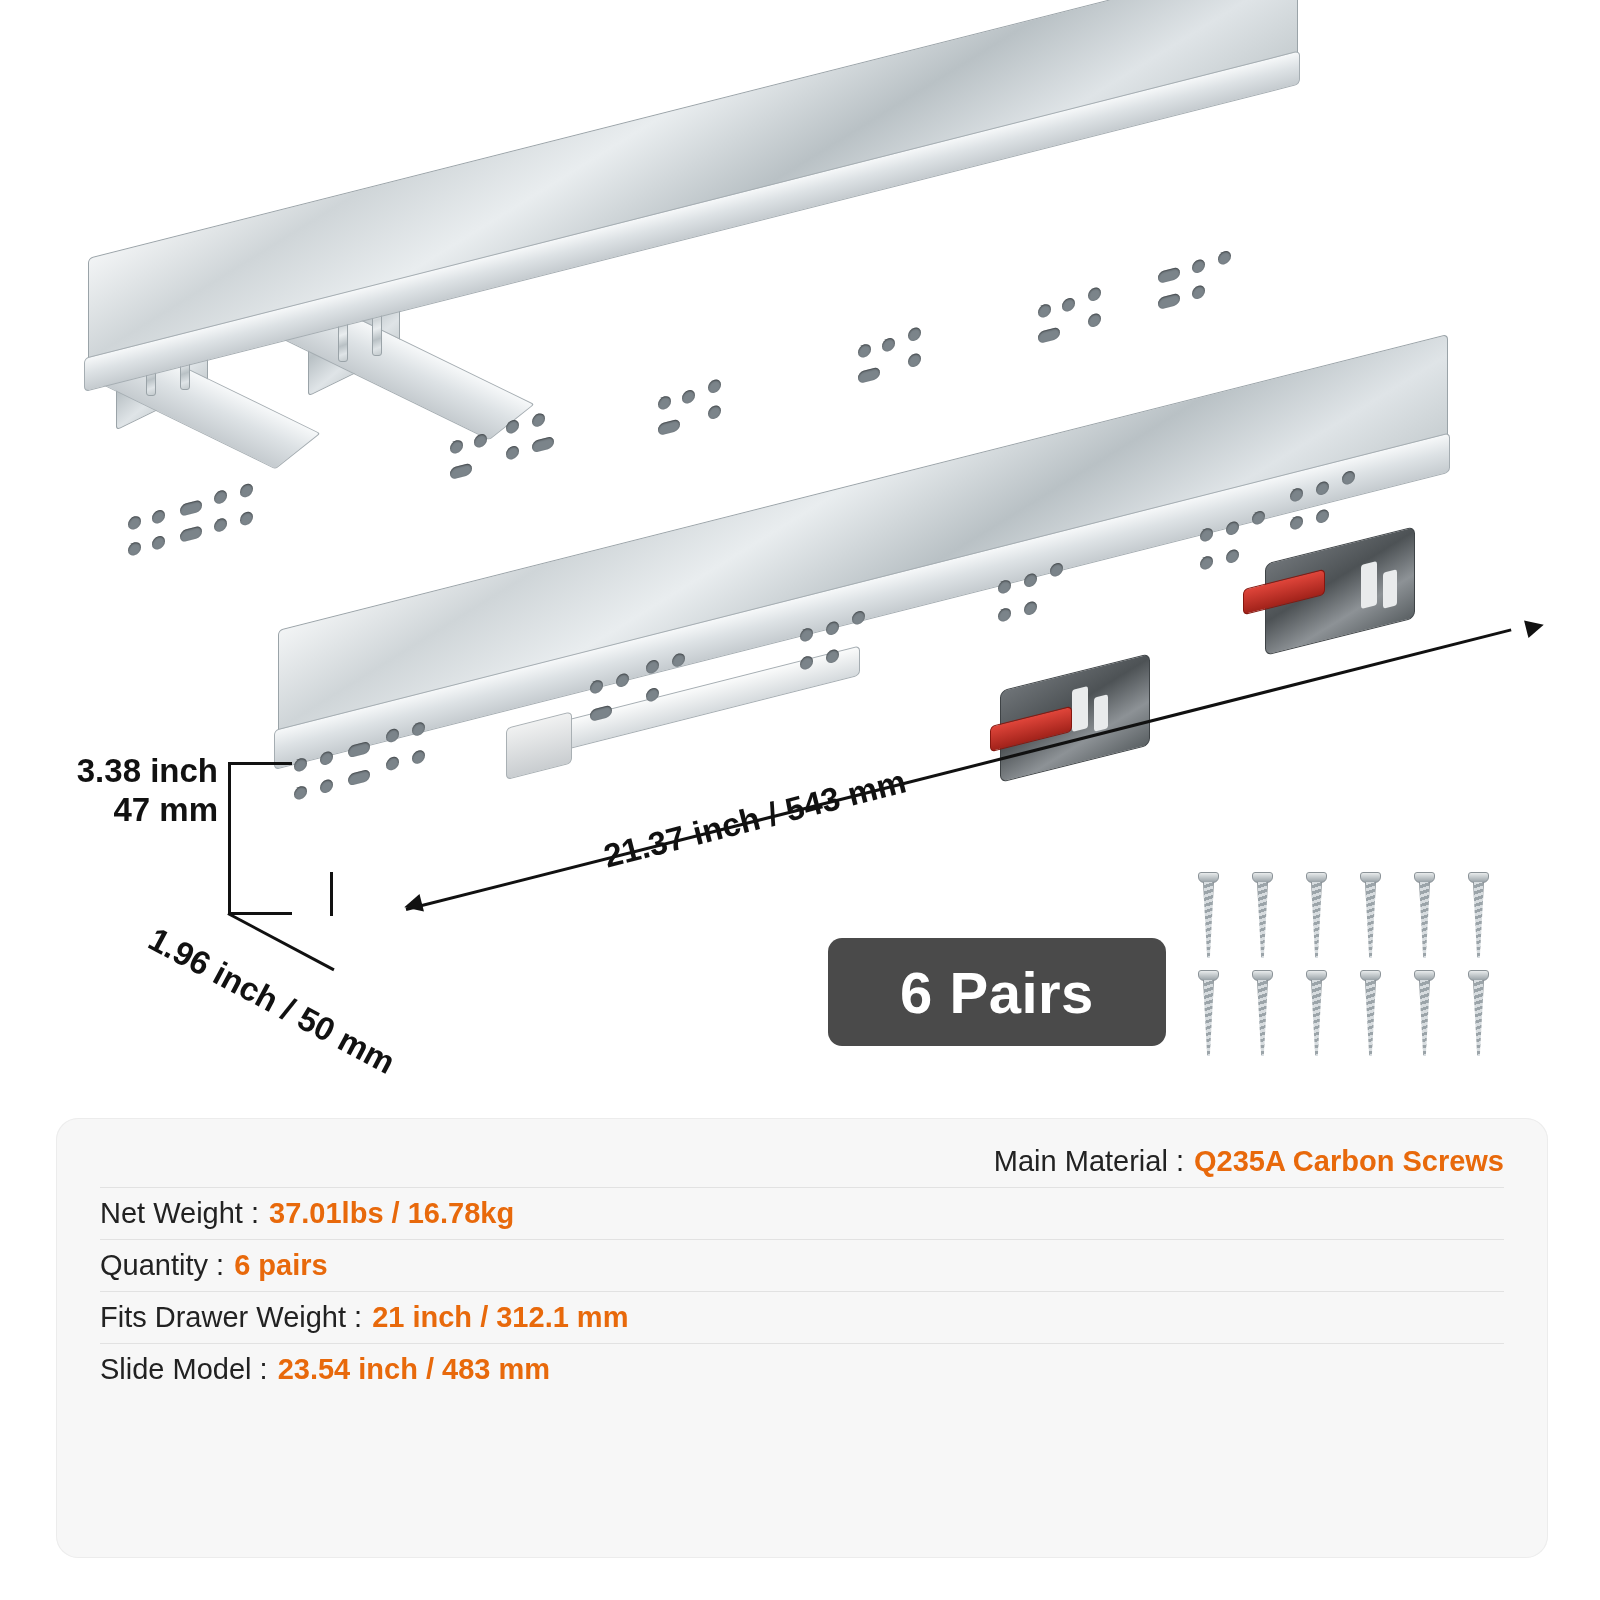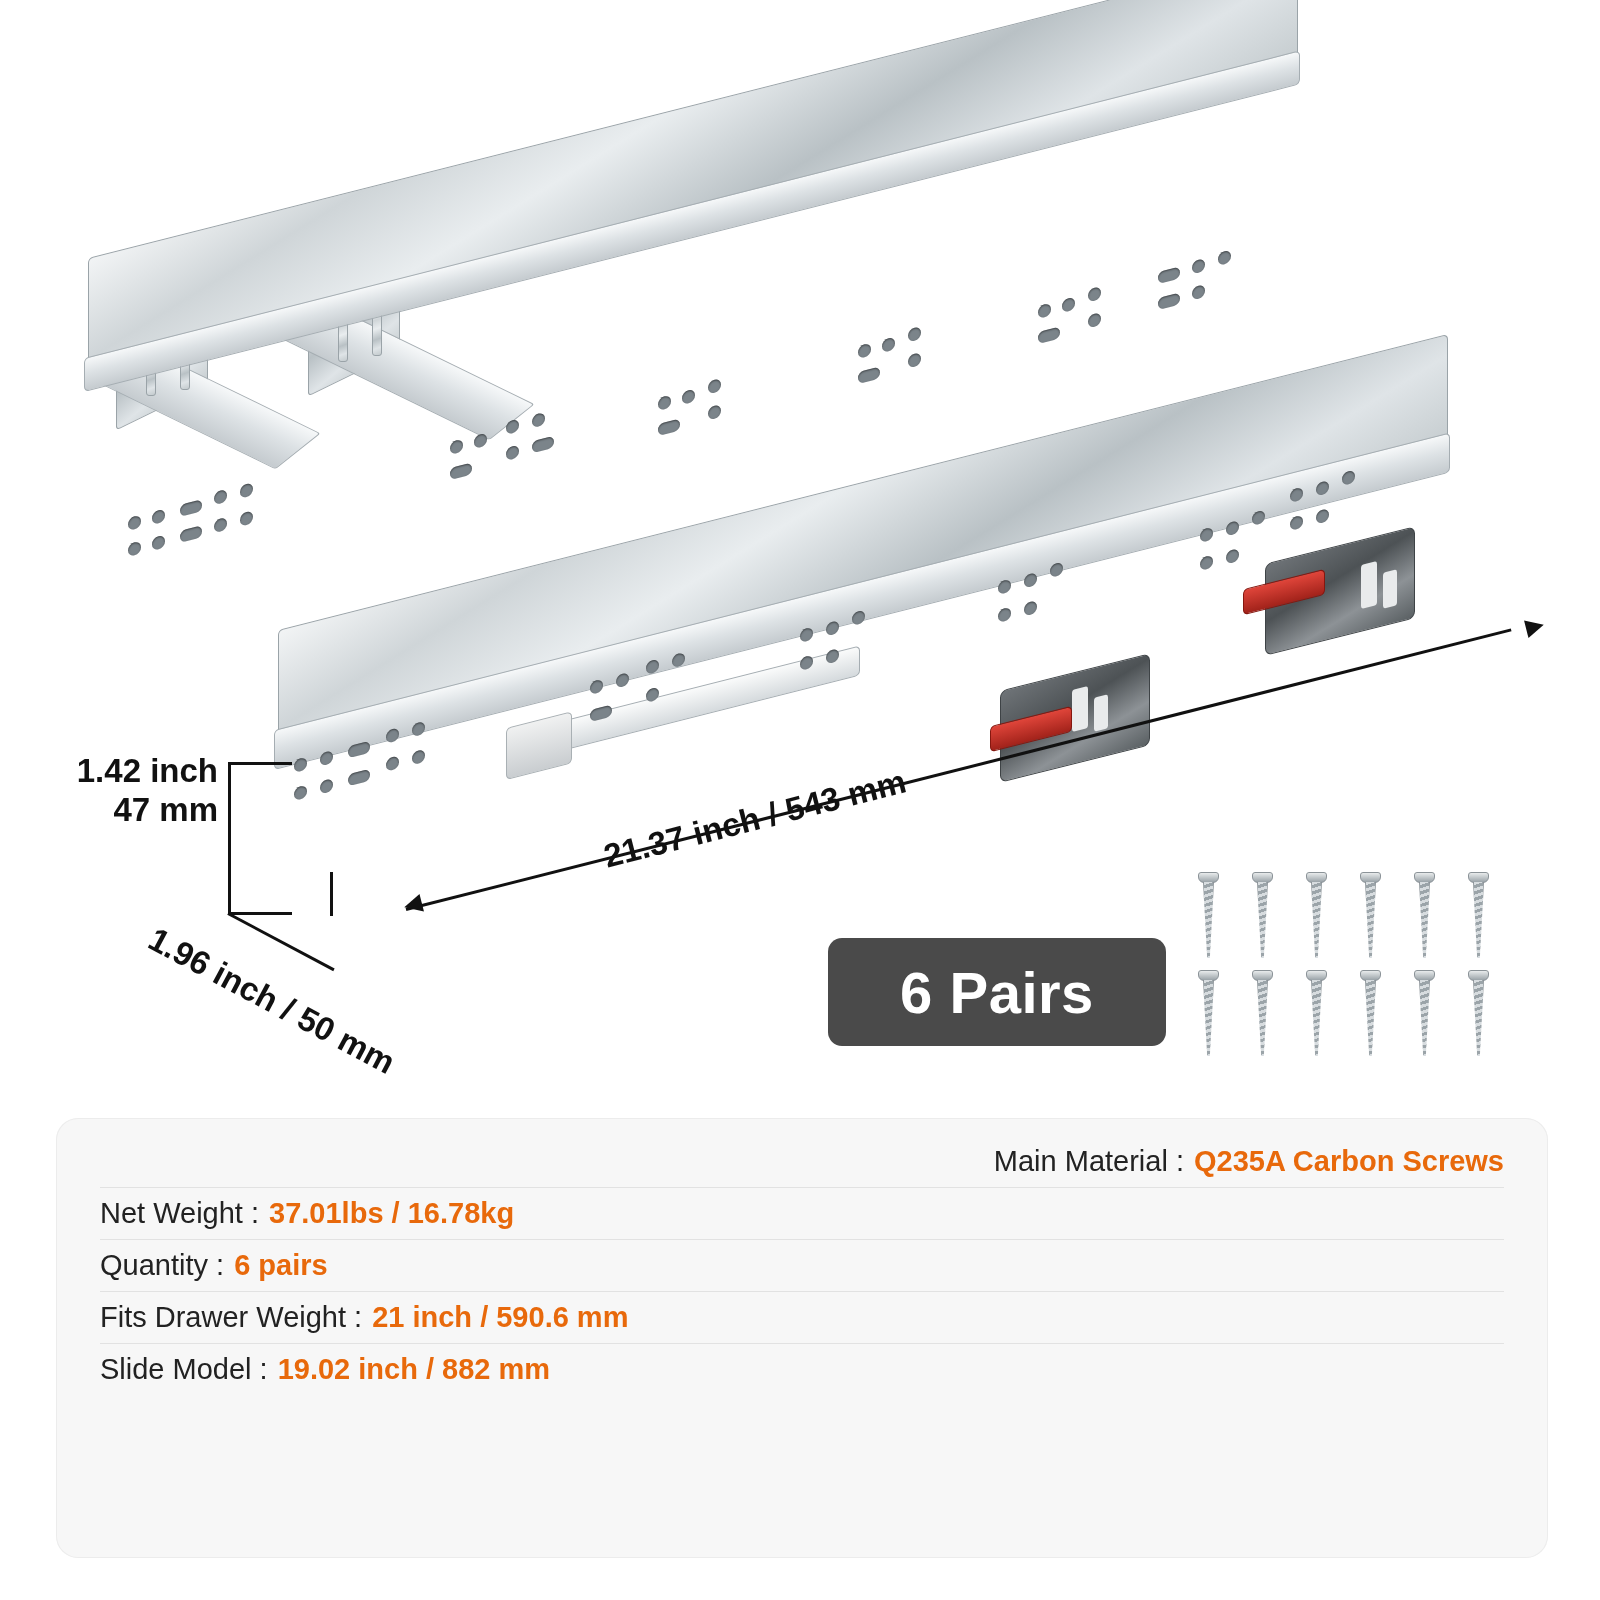--- a/index.html
+++ b/index.html
@@ -440,21 +440,21 @@
          border-top:9px solid transparent;border-bottom:9px solid transparent;
          border-left:18px solid #111; transform: rotate(-14.2deg);"></div>
     <div class="dim-label" style="left:600px; top:800px; font-size:33px; transform: rotate(-14.2deg);">21.37 inch / 543 mm</div>
   </div>
 
   <div>
     <div class="dim-line" style="left:228px; top:762px; width:3px; height:152px;"></div>
     <div class="dim-line" style="left:228px; top:762px; width:64px; height:3px;"></div>
     <div class="dim-line" style="left:228px; top:912px; width:64px; height:3px;"></div>
     <div class="dim-label" style="left:58px; top:752px; font-size:33px; text-align:right; width:160px;">
-      <div>1.42 inch</div>
+      <div>3.38 inch</div>
       <div>47 mm</div>
     </div>
   </div>
 
   <div>
     <div class="dim-line" style="left:228px; top:912px; width:120px; height:3px;
          transform: rotate(28deg); transform-origin: left center;"></div>
     <div class="dim-line" style="left:330px; top:872px; width:3px; height:44px;"></div>
     <div class="dim-label" style="left:160px; top:920px; font-size:33px; transform: rotate(28deg); transform-origin: left top;">1.96 inch / 50 mm</div>
   </div>
@@ -484,26 +484,26 @@
   <div class="spec-row">
     <div class="cell">
       <span class="lbl">Quantity :</span>
       <span class="val">6 pairs</span>
     </div>
   </div>
 
   <div class="spec-row">
     <div class="cell">
       <span class="lbl">Fits Drawer Weight :</span>
-      <span class="val">21 inch / 590.6 mm</span>
+      <span class="val">21 inch / 312.1 mm</span>
     </div>
   </div>
 
   <div class="spec-row">
     <div class="cell">
       <span class="lbl">Slide Model :</span>
-      <span class="val">19.02 inch / 882 mm</span>
+      <span class="val">23.54 inch / 483 mm</span>
     </div>
   </div>
 
 
 
 </div>
 
 </body></html>

